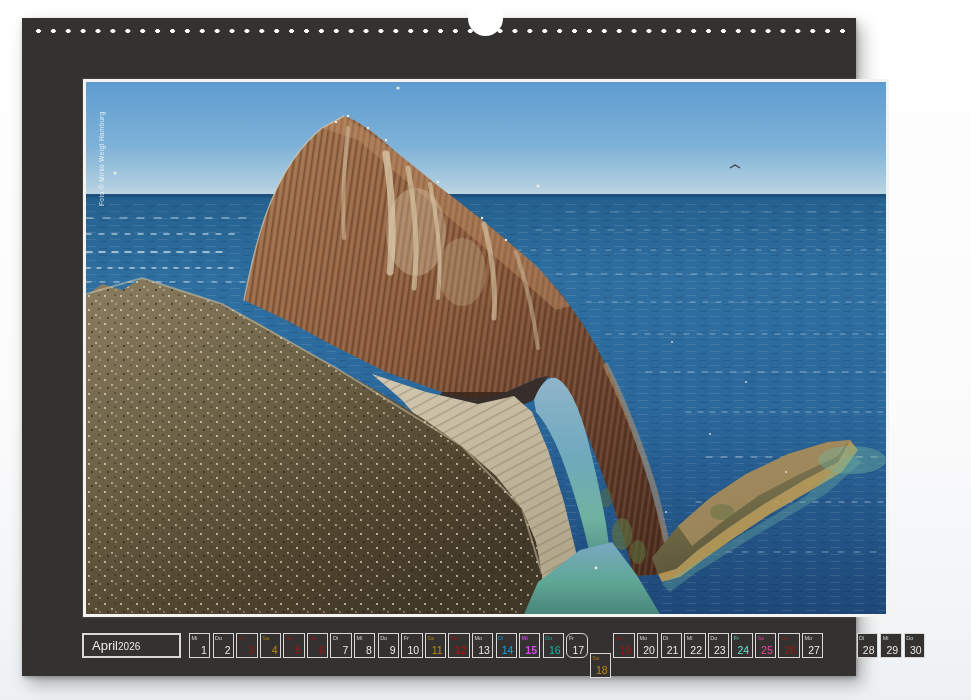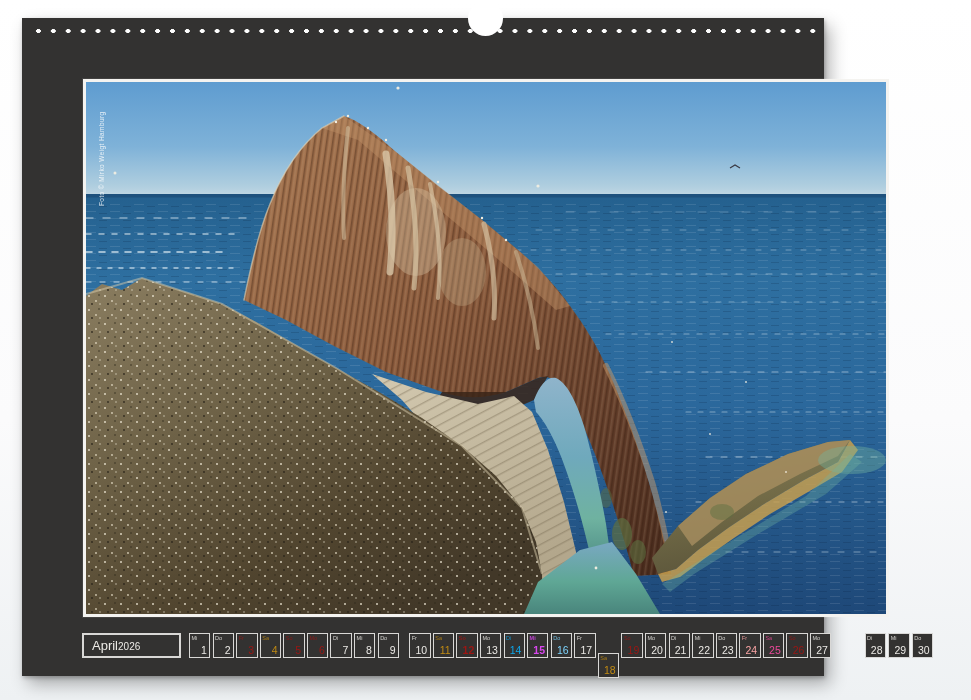--- a/index.html
+++ b/index.html
@@ -6,20 +6,21 @@
   body{
     width:971px;height:700px;overflow:hidden;
     font-family:"Liberation Sans",sans-serif;
     background:linear-gradient(180deg,#ffffff 0%,#fbfbfc 60%,#eef1f3 100%);
     position:relative;
   }
   .board{
     position:absolute;left:22px;top:18px;width:802px;height:658px;
     background:#333231;
     box-shadow:6px 8px 16px rgba(0,0,0,.30), 1px 2px 4px rgba(0,0,0,.25);
+    padding-left:32px;
   }
   .holes{
     position:absolute;left:7px;right:7px;top:7px;height:10px;
     background-image:radial-gradient(circle,#fdfdfd 0 2.1px,rgba(0,0,0,0) 2.2px);
     background-size:14.9px 10px;background-position:2px 1px;
   }
   .notch{
     position:absolute;left:446px;top:-17px;width:35px;height:35px;
     border-radius:50%;background:#ffffff;z-index:3;
   }
@@ -262,21 +263,21 @@
     <span class="num">7</span>
   </div>
         <div class="cell" style="color: rgb(236, 234, 230);">
     <span class="wd">Mi</span>
     <span class="num">8</span>
   </div>
         <div class="cell" style="color: rgb(236, 234, 230);">
     <span class="wd">Do</span>
     <span class="num">9</span>
   </div>
-        <div class="cell" style="color: rgb(236, 234, 230); margin-left: 8px;">
+        <div class="cell" style="color: rgb(236, 234, 230);">
     <span class="wd">Fr</span>
     <span class="num">10</span>
   </div>
         <div class="cell" style="color: rgb(192, 138, 18);">
     <span class="wd">Sa</span>
     <span class="num">11</span>
   </div>
         <div class="cell" style="color: rgb(156, 22, 19); font-weight: bold;">
     <span class="wd">So</span>
     <span class="num">12</span>
@@ -286,25 +287,25 @@
     <span class="num">13</span>
   </div>
         <div class="cell" style="color: #0ea5e9;">
     <span class="wd">Di</span>
     <span class="num">14</span>
   </div>
         <div class="cell" style="color: #d946ef; font-weight: bold;">
     <span class="wd">Mi</span>
     <span class="num">15</span>
   </div>
-        <div class="cell" style="color: #7dd3fc; text-decoration: underline;">
+        <div class="cell" style="color: #14b8a6; text-decoration: underline;">
     <span class="wd">Do</span>
     <span class="num">16</span>
   </div>
-        <div class="cell" style="color: rgb(236, 234, 230);">
+        <div class="cell" style="color: rgb(236, 234, 230); border-radius: 6px;">
     <span class="wd">Fr</span>
     <span class="num">17</span>
   </div>
         <div class="cell" style="color: rgb(192, 138, 18); margin-top: 20px;">
     <span class="wd">Sa</span>
     <span class="num">18</span>
   </div>
         <div class="cell" style="color: rgb(156, 22, 19);">
     <span class="wd">So</span>
     <span class="num">19</span>
@@ -318,21 +319,21 @@
     <span class="num">21</span>
   </div>
         <div class="cell" style="color: rgb(236, 234, 230);">
     <span class="wd">Mi</span>
     <span class="num">22</span>
   </div>
         <div class="cell" style="color: rgb(236, 234, 230);">
     <span class="wd">Do</span>
     <span class="num">23</span>
   </div>
-        <div class="cell" style="color: #fca5a5;">
+        <div class="cell" style="color: #5eead4;">
     <span class="wd">Fr</span>
     <span class="num">24</span>
   </div>
         <div class="cell" style="color: #ec4899;">
     <span class="wd">Sa</span>
     <span class="num">25</span>
   </div>
         <div class="cell" style="color: rgb(156, 22, 19);">
     <span class="wd">So</span>
     <span class="num">26</span>

